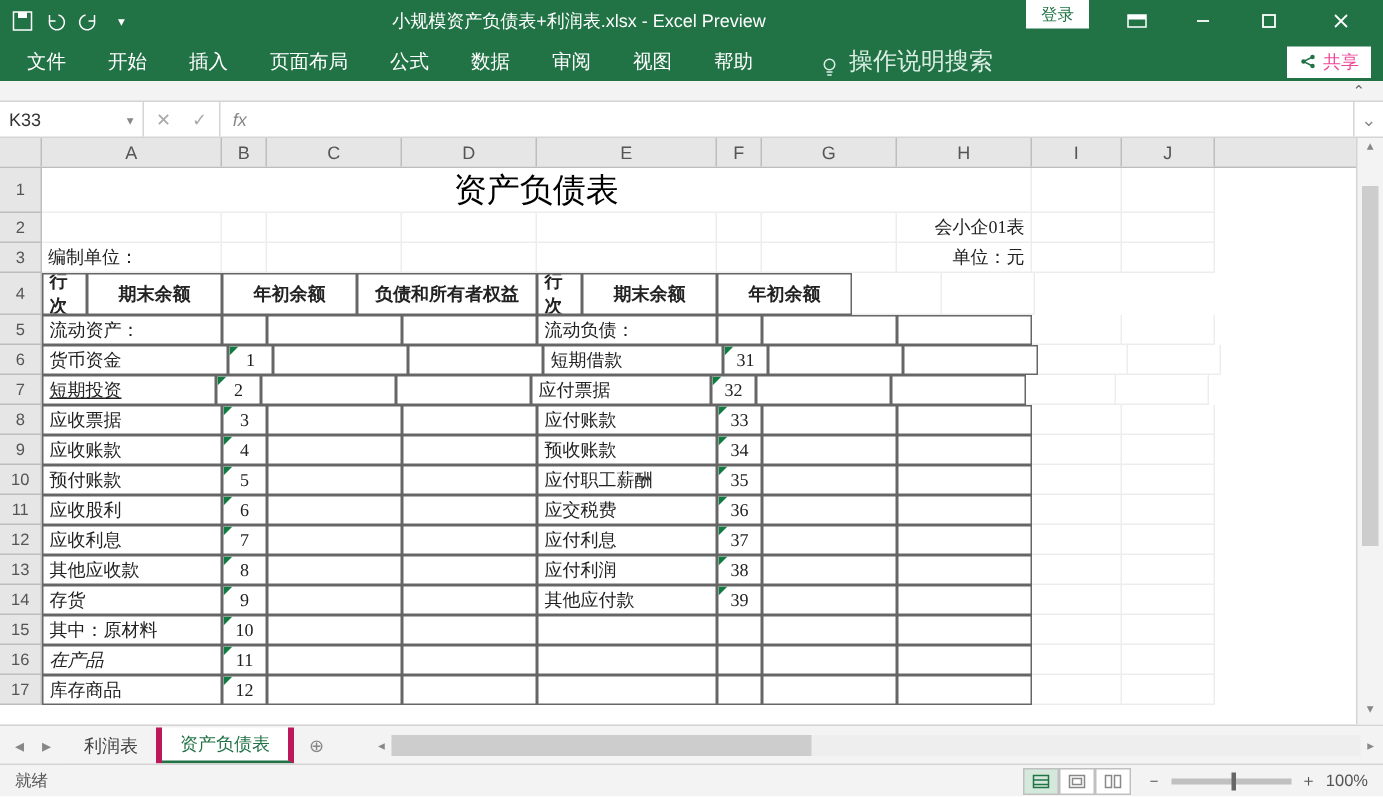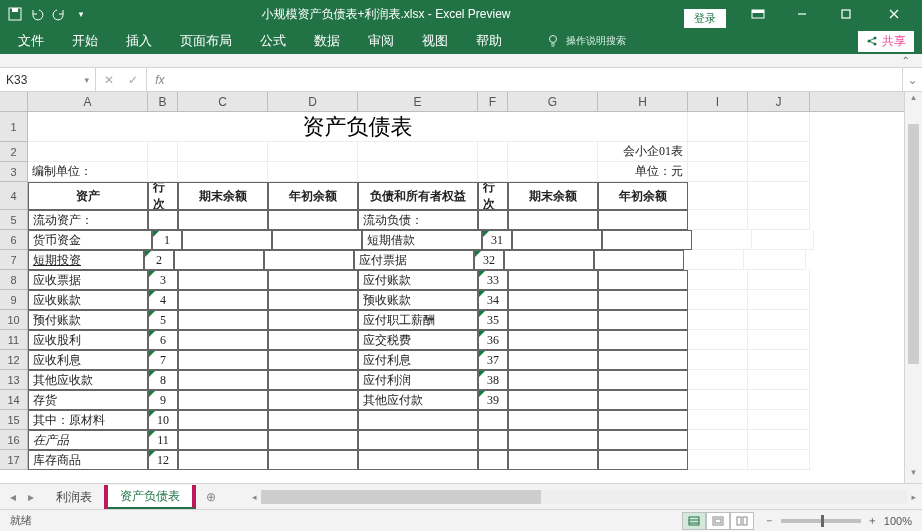--- a/index.html
+++ b/index.html
@@ -1,27 +1,27 @@
 <!DOCTYPE html>
 <html><head>
 <meta charset="utf-8">
 <style>
 *{box-sizing:border-box;margin:0;padding:0;font-family:"Microsoft YaHei","Segoe UI",sans-serif}
 body{background:#fff;width:922px;height:531px;overflow:hidden;display:flex;flex-direction:column;font-size:12px;color:#444}
 .titlebar{background:#217346;height:28px;display:flex;align-items:center;color:#fff;padding:0 4px}
 .tb-left{display:flex;align-items:center;gap:8px;padding-left:4px}
 .tb-icon{width:14px;height:14px;display:flex;align-items:center;justify-content:center;color:#fff}
 .tb-center{flex:1;text-align:center;font-size:12px}
-.tb-right{display:flex;align-items:flex-end;gap:4px}
+.tb-right{display:flex;align-items:flex-start;gap:4px}
 .tb-btn{width:40px;height:28px;display:flex;align-items:center;justify-content:center;color:#fff}
 .tb-btn.close{width:48px}
 .login-btn{background:#fff;color:#217346;padding:2px 10px;margin-right:8px;font-size:11px}
 .ribbon-tabs{background:#217346;height:26px;display:flex;align-items:center;padding-left:18px;gap:28px;color:#fff;font-size:13px}
 .ribbon-tab{cursor:pointer}
-.ribbon-tell{display:flex;align-items:flex-start;gap:6px;margin-left:16px;color:#dceee4;font-size:10px}
+.ribbon-tell{display:flex;align-items:flex-end;gap:6px;margin-left:16px;color:#dceee4;font-size:16px}
 .share-btn{margin-left:auto;margin-right:8px;background:#fff;color:#ec4899;padding:2px 8px;display:flex;align-items:center;gap:4px;font-size:12px}
 .collapse-bar{height:14px;background:#f3f3f3;border-bottom:1px solid #d4d4d4;display:flex;justify-content:flex-end;align-items:center;padding-right:12px;color:#666;font-size:10px}
 .namebox-row{height:24px;background:#fff;border-bottom:1px solid #d4d4d4;display:flex;align-items:stretch}
 .namebox{width:96px;border-right:1px solid #d4d4d4;display:flex;align-items:center;padding:0 6px;font-size:12px;color:#333;justify-content:space-between}
 .fx-btns{display:flex;align-items:center;border-right:1px solid #d4d4d4;padding:0 8px;gap:14px;color:#aaa;font-size:12px}
 .fx-label{font-style:italic;color:#888;padding:0 8px;display:flex;align-items:center}
 .fbar-expand{width:20px;display:flex;align-items:center;justify-content:center;border-left:1px solid #d4d4d4;color:#888}
 .grid-wrap{flex:1;display:flex;overflow:hidden;position:relative}
 .grid{flex:1;overflow:hidden;position:relative}
 .col-headers{display:flex;background:#e6e6e6;height:20px;border-bottom:1px solid #bdbdbd;position:relative}
@@ -206,21 +206,20 @@
           <div class="cell" style="width: 90px;"></div>
           <div class="cell" style="width: 120px;"></div>
           <div class="cell" style="width: 30px;"></div>
           <div class="cell" style="width: 90px;"></div>
           <div class="cell rj td" style="width: 90px; text-align: center;">单位：元</div>
           <div class="cell" style="width: 60px;"></div>
           <div class="cell" style="width: 62px;"></div>
         </div>
         <div class="row" style="height: 28px;">
           <div class="row-h" style="height: 28px;">4</div>
-          <div class="cell th tborder" style="width: 120px; height: 28px;">资产</div>
           <div class="cell th tborder" style="width: 30px; height: 28px;">行次</div>
           <div class="cell th tborder" style="width: 90px; height: 28px;">期末余额</div>
           <div class="cell th tborder" style="width: 90px; height: 28px;">年初余额</div>
           <div class="cell th tborder" style="width: 120px; height: 28px;">负债和所有者权益</div>
           <div class="cell th tborder" style="width: 30px; height: 28px;">行次</div>
           <div class="cell th tborder" style="width: 90px; height: 28px;">期末余额</div>
           <div class="cell th tborder" style="width: 90px; height: 28px;">年初余额</div>
           <div class="cell" style="width: 60px;"></div>
           <div class="cell" style="width: 62px;"></div>
         </div>

